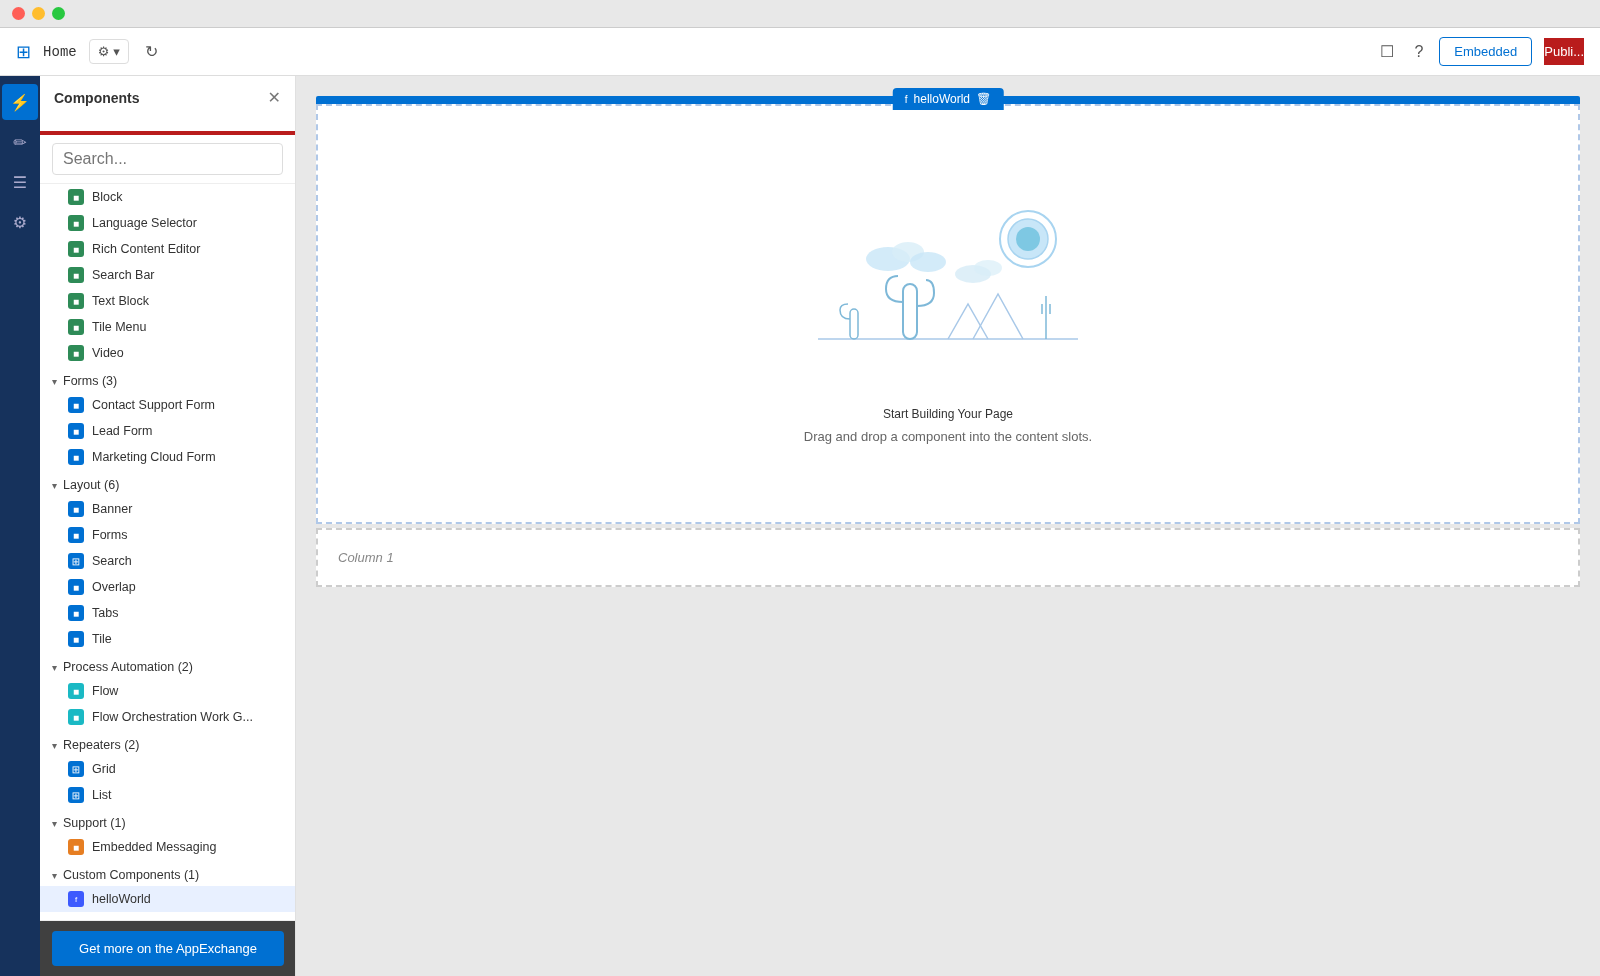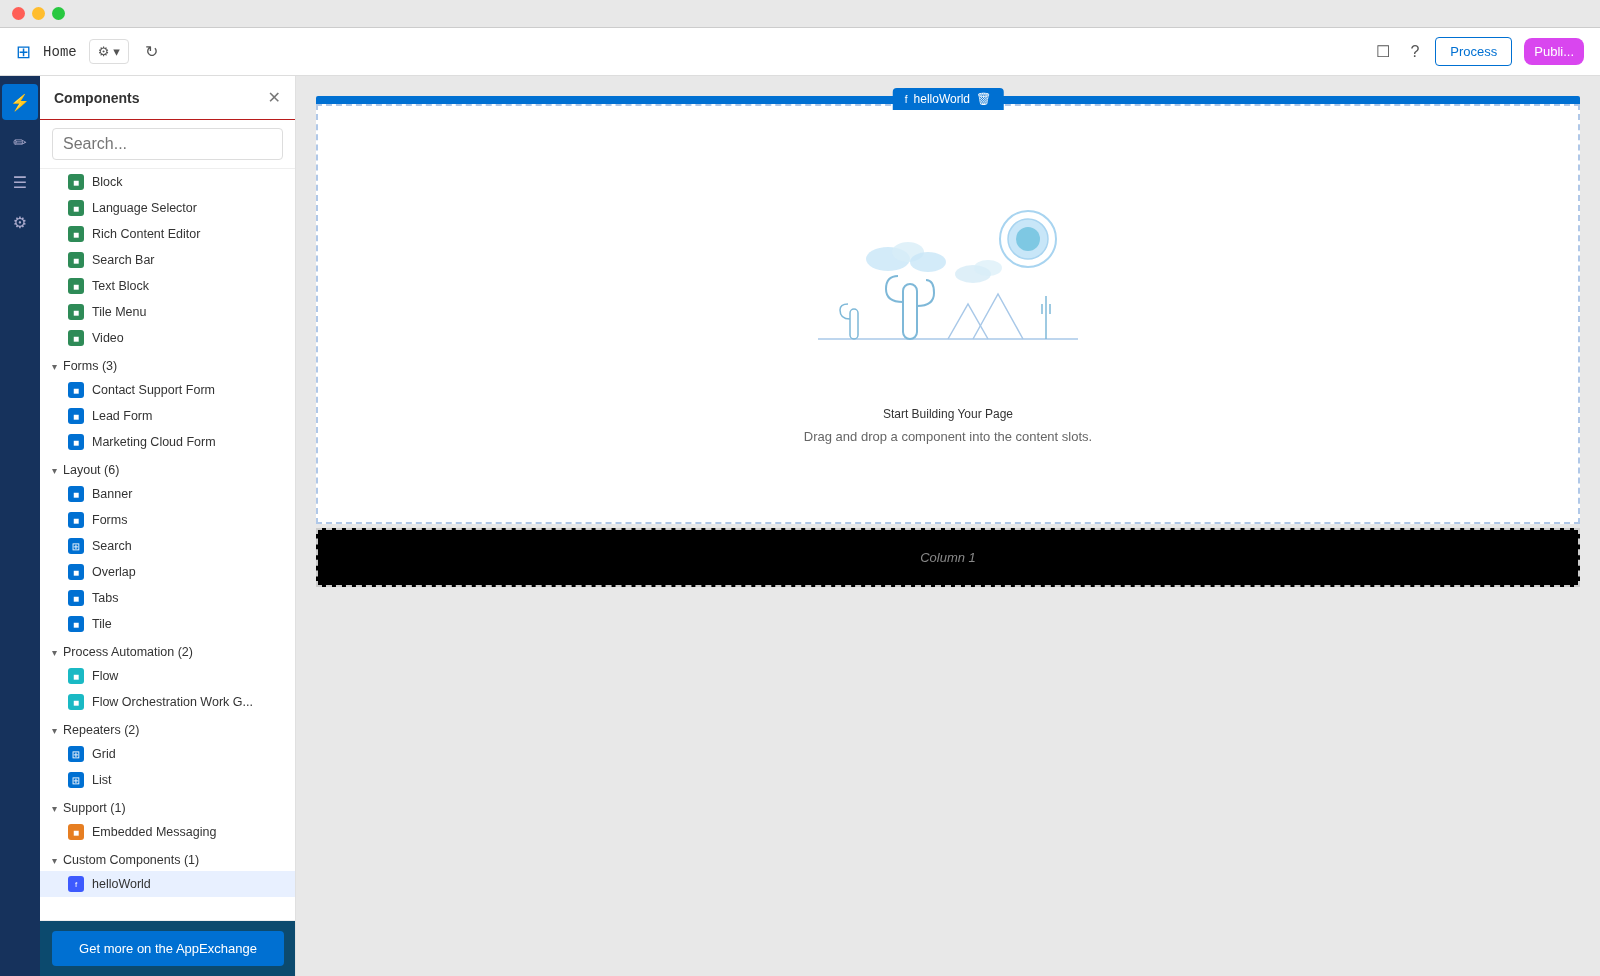--- a/index.html
+++ b/index.html
@@ -34,21 +34,21 @@
       gap: 12px;
     }
     .nav-grid-icon { color: #0070d2; font-size: 18px; cursor: pointer; }
     .nav-title { font-size: 14px; font-weight: 500; color: #333; font-family: Liberation Mono, monospace; }
     .nav-spacer { flex: 1; }
     .nav-gear-btn { background: none; border: 1px solid #ddd; border-radius: 4px; padding: 4px 8px; cursor: pointer; display: flex; align-items: center; gap: 4px; color: #555; font-size: 13px; }
     .nav-refresh-btn { background: none; border: none; cursor: pointer; color: #555; font-size: 16px; padding: 4px; }
     .nav-right { display: flex; align-items: center; gap: 12px; }
     .nav-device-btn, .nav-help-btn { background: none; border: none; cursor: pointer; color: #555; font-size: 16px; padding: 4px; }
     .nav-preview-btn { background: #fff; border: 1px solid #0070d2; color: #0070d2; border-radius: 4px; padding: 6px 14px; cursor: pointer; font-size: 13px; font-weight: 500; }
-    .nav-publish-btn { background: #d946ef; border: none; color: #fff; border-radius: 8px; padding: 6px 10px; cursor: pointer; font-size: 13px; font-weight: 500; }
+    .nav-publish-btn { background: #b91c1c; border: none; color: #fff; border-radius: 0; padding: 6px 0; cursor: pointer; font-size: 13px; font-weight: 500; }
 
     
     .body-area { display: flex; flex: 1; overflow: hidden; }
 
     
     .icon-sidebar {
       width: 40px;
       background: #16325c;
       display: flex;
       flex-direction: column;
@@ -71,22 +71,22 @@
     .components-panel {
       width: 256px;
       background: #fff;
       border-right: 1px solid #e0e0e0;
       display: flex;
       flex-direction: column;
       overflow: hidden;
     }
     .panel-header {
       display: flex; align-items: center; justify-content: space-between;
-      padding: 12px 14px 12px;
-      border-bottom: 1px solid #b91c1c;
+      padding: 12px 14px 24px;
+      border-bottom: 4px solid #b91c1c;
     }
     .panel-title { font-size: 14px; font-weight: 600; color: #333; }
     .panel-close-btn { background: none; border: none; cursor: pointer; color: #777; font-size: 16px; }
     .panel-search {
       padding: 8px 12px;
       border-bottom: 1px solid #eee;
     }
     .panel-search input {
       width: 100%; padding: 6px 10px; border: 1px solid #ddd; border-radius: 4px;
       font-size: 16px; outline: none;
@@ -125,21 +125,21 @@
       font-weight: 500;
     }
     .chevron { font-size: 10px; color: #666; }
 
     
     .appexchange-btn-wrap {
       position: absolute;
       bottom: 0;
       width: 256px;
       padding: 10px 12px;
-      background: #0c4a6e;
+      background: #404040;
       border-top: 1px solid #eee;
     }
     .appexchange-btn {
       width: 100%; padding: 10px;
       background: #0070d2; color: #fff;
       border: none; border-radius: 4px;
       cursor: pointer; font-size: 13px; font-weight: 500;
     }
 
     
@@ -187,25 +187,25 @@
     }
 
     
     .desert-svg { margin-bottom: 20px; }
 
     .canvas-heading { font-size: 12px; color: #333; margin-bottom: 8px; font-weight: 400; }
     .canvas-subheading { font-size: 13px; color: #666; }
 
     
     .column-slot {
-      background: #000000;
+      background: #ffffff;
       border: 2px dashed #ccc;
       margin-top: 4px;
       padding: 20px;
-      text-align: center;
+      text-align: left;
       color: #888;
       font-size: 13px;
       font-style: italic;
     }
 
     
     .panel-list::-webkit-scrollbar { width: 6px; }
     .panel-list::-webkit-scrollbar-thumb { background: #ccc; border-radius: 3px; }
   </style>
 </head>
@@ -224,21 +224,21 @@
     <span class="nav-title">Home</span>
     <button class="nav-gear-btn">
       <span>⚙</span>
       <span>▾</span>
     </button>
     <button class="nav-refresh-btn">↻</button>
     <div class="nav-spacer"></div>
     <div class="nav-right">
       <button class="nav-device-btn">☐</button>
       <button class="nav-help-btn">?</button>
-      <button class="nav-preview-btn">Process</button>
+      <button class="nav-preview-btn">Embedded</button>
       <button class="nav-publish-btn">Publi...</button>
     </div>
   </div>
 
   <div class="body-area">
 
     <div class="icon-sidebar">
       <button class="icon-sidebar-btn active">⚡</button>
       <button class="icon-sidebar-btn">✏</button>
       <button class="icon-sidebar-btn">☰</button>

